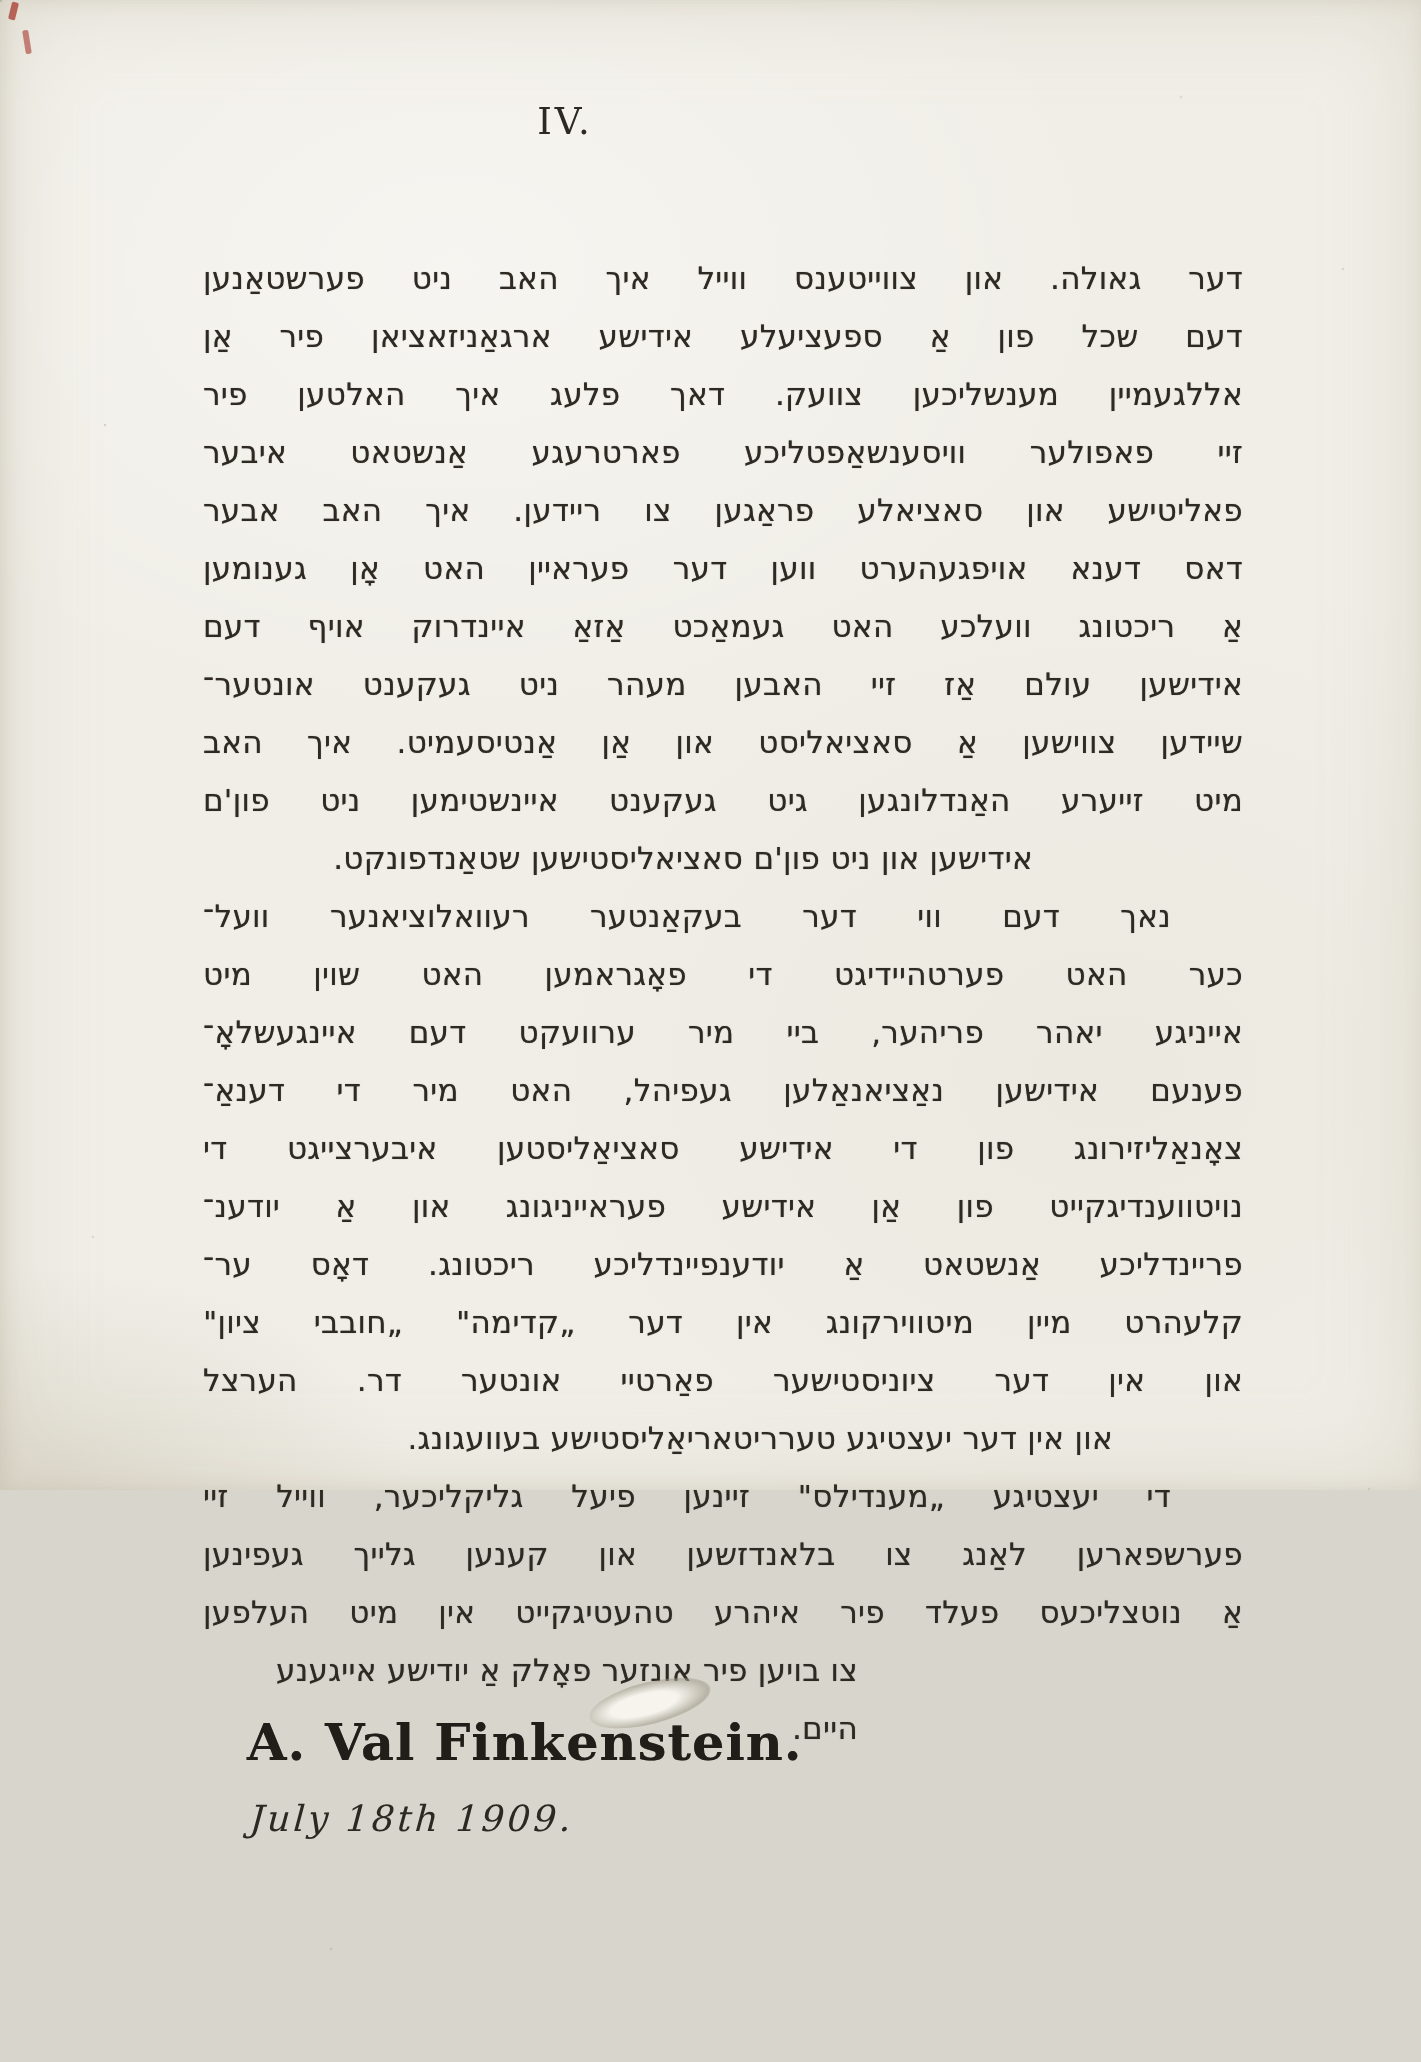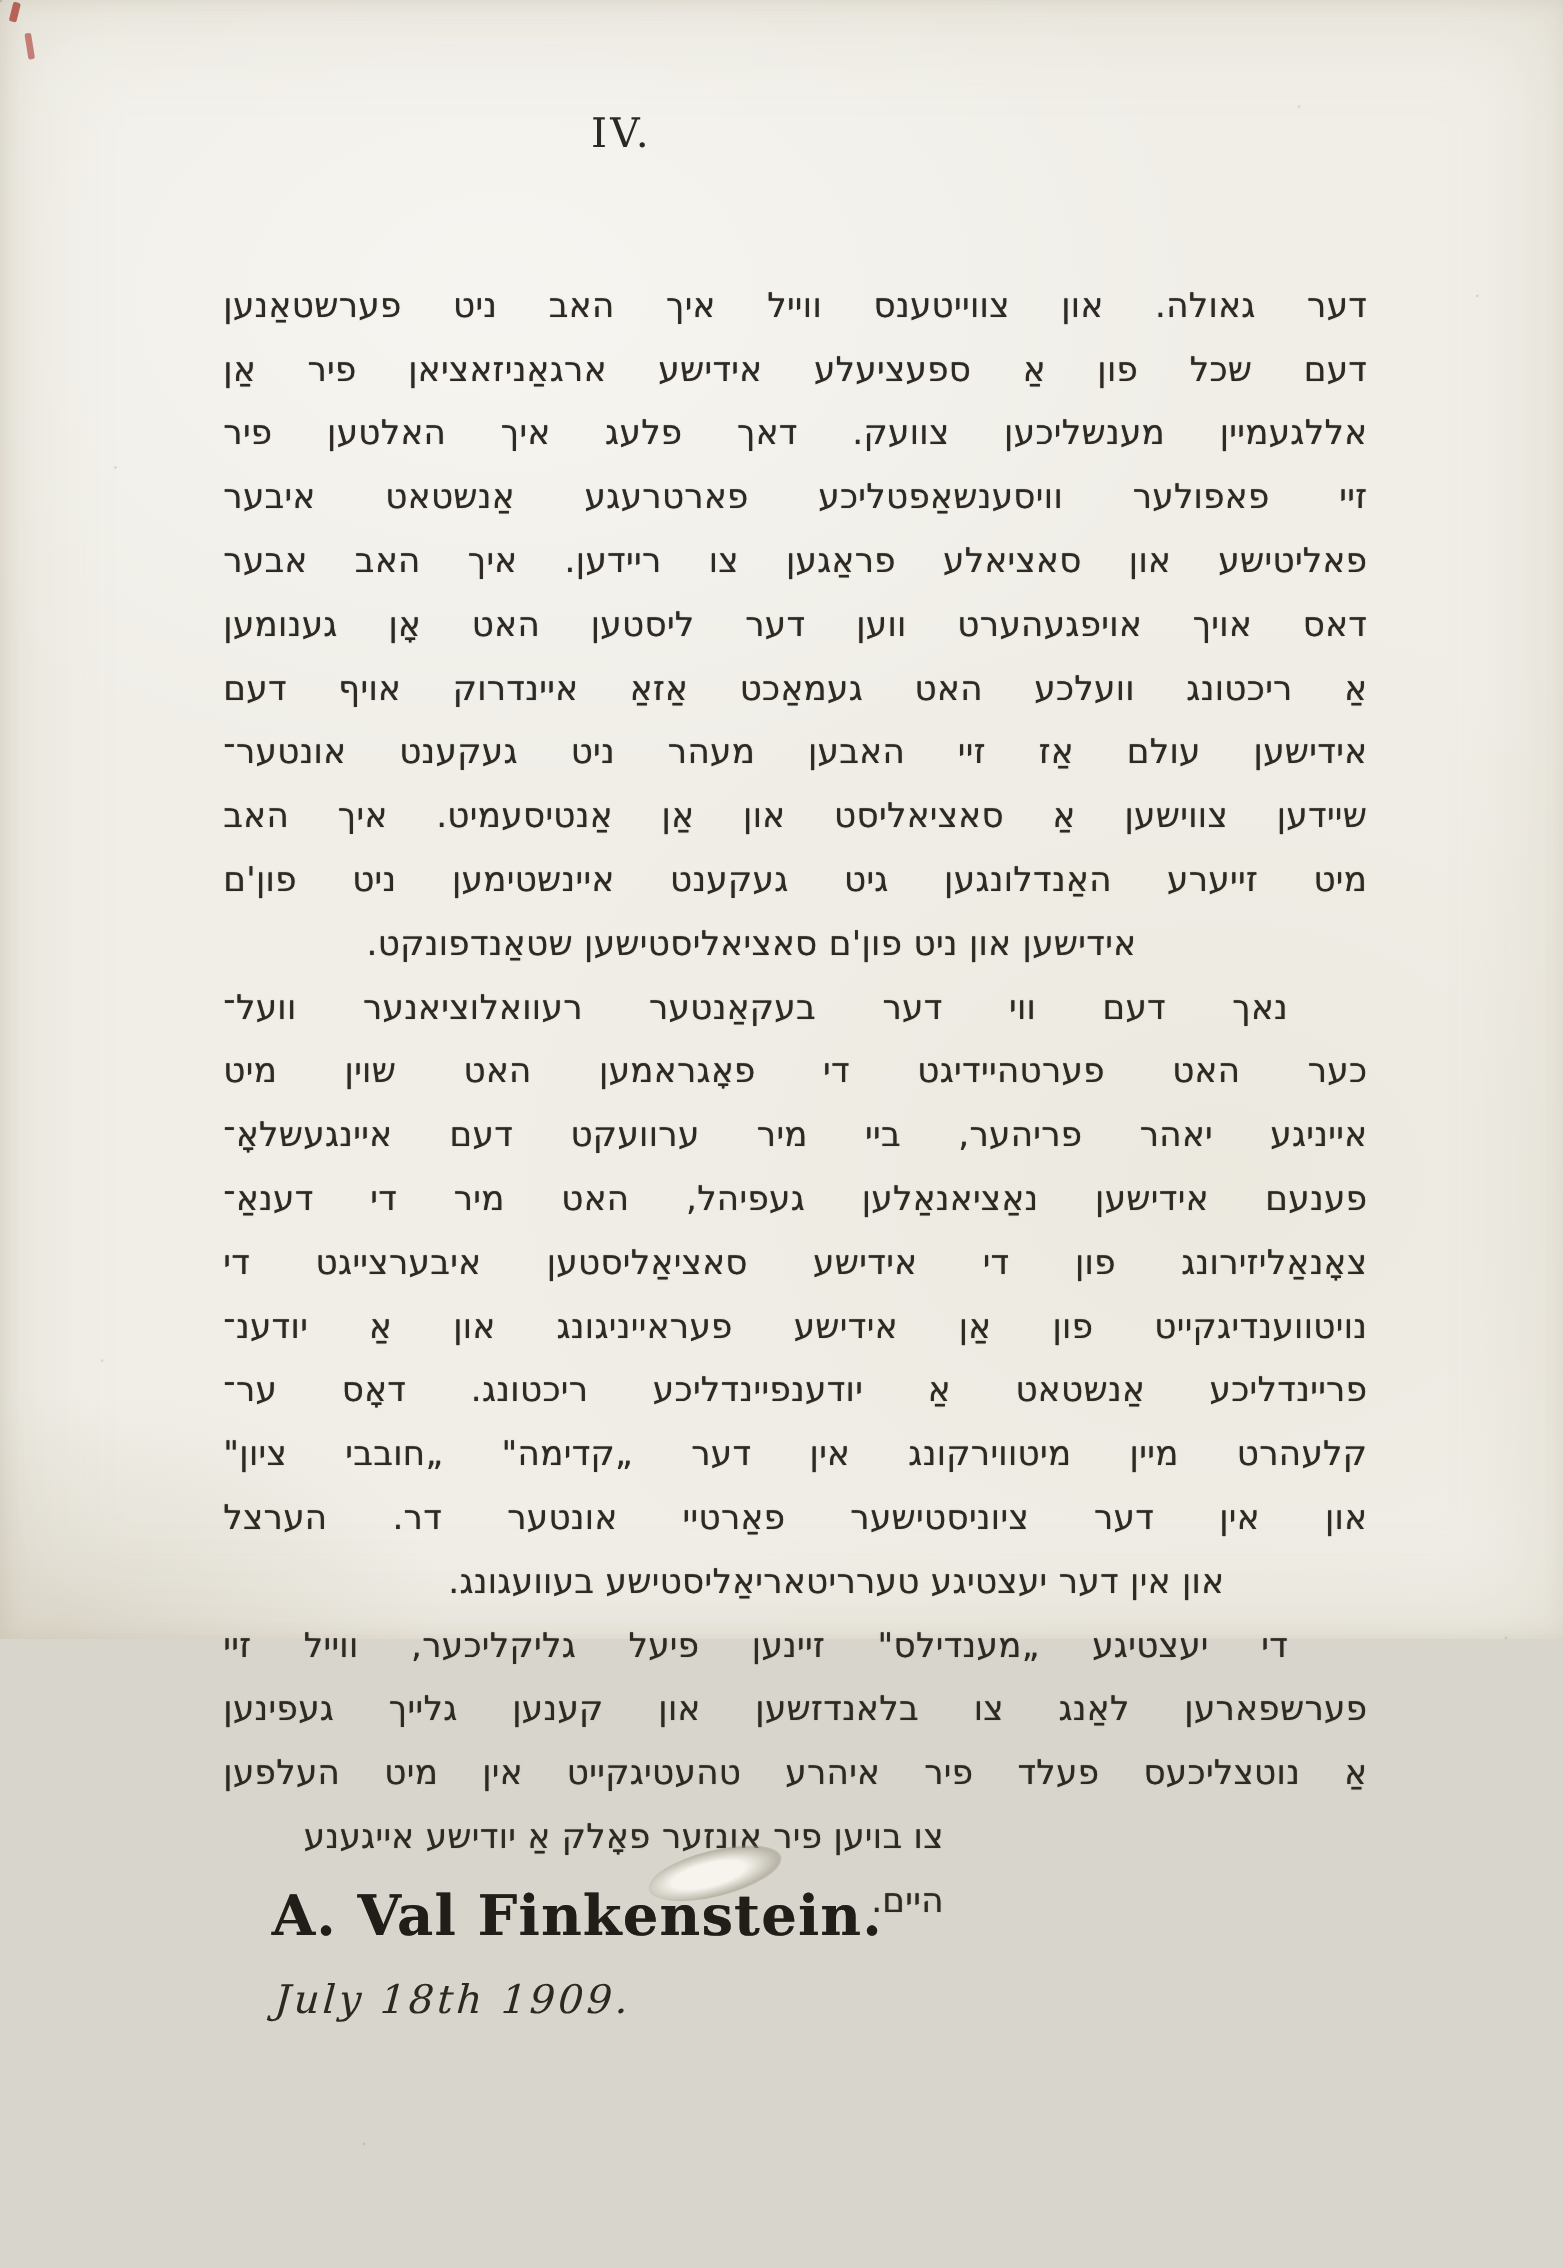--- a/index.html
+++ b/index.html
@@ -77,21 +77,21 @@
 
   <div class="header-num">IV.</div>
 
   <div class="text-block">
       <div>
         <div class="line">דער גאולה. און צווייטענס ווייל איך האב ניט פערשטאַנען</div>
         <div class="line">דעם שכל פון אַ ספעציעלע אידישע ארגאַניזאציאן פיר אַן</div>
         <div class="line">אללגעמיין מענשליכען צוועק. דאך פלעג איך האלטען פיר</div>
         <div class="line">זיי פאפולער וויסענשאַפטליכע פארטרעגע אַנשטאט איבער</div>
         <div class="line">פאליטישע און סאציאלע פראַגען צו ריידען. איך האב אבער</div>
-        <div class="line">דאס אויך אויפגעהערט ווען דער ליסטען האט אָן גענומען</div>
+        <div class="line">דאס דענא אויפגעהערט ווען דער פעראיין האט אָן גענומען</div>
         <div class="line">אַ ריכטונג וועלכע האט געמאַכט אַזאַ איינדרוק אויף דעם</div>
         <div class="line">אידישען עולם אַז זיי האבען מעהר ניט געקענט אונטער־</div>
         <div class="line">שיידען צווישען אַ סאציאליסט און אַן אַנטיסעמיט. איך האב</div>
         <div class="line">מיט זייערע האַנדלונגען גיט געקענט איינשטימען ניט פון'ם</div>
         <div class="line end" style="padding-right: 210px; text-align: right;">אידישען און ניט פון'ם סאציאליסטישען שטאַנדפונקט.</div>
       </div>
       <div>
         <div class="line" style="padding-right: 72px;">נאך דעם ווי דער בעקאַנטער רעוואלוציאנער וועל־</div>
         <div class="line">כער האט פערטהיידיגט די פאָגראמען האט שוין מיט</div>
         <div class="line">אייניגע יאהר פריהער, ביי מיר ערוועקט דעם איינגעשלאָ־</div>

